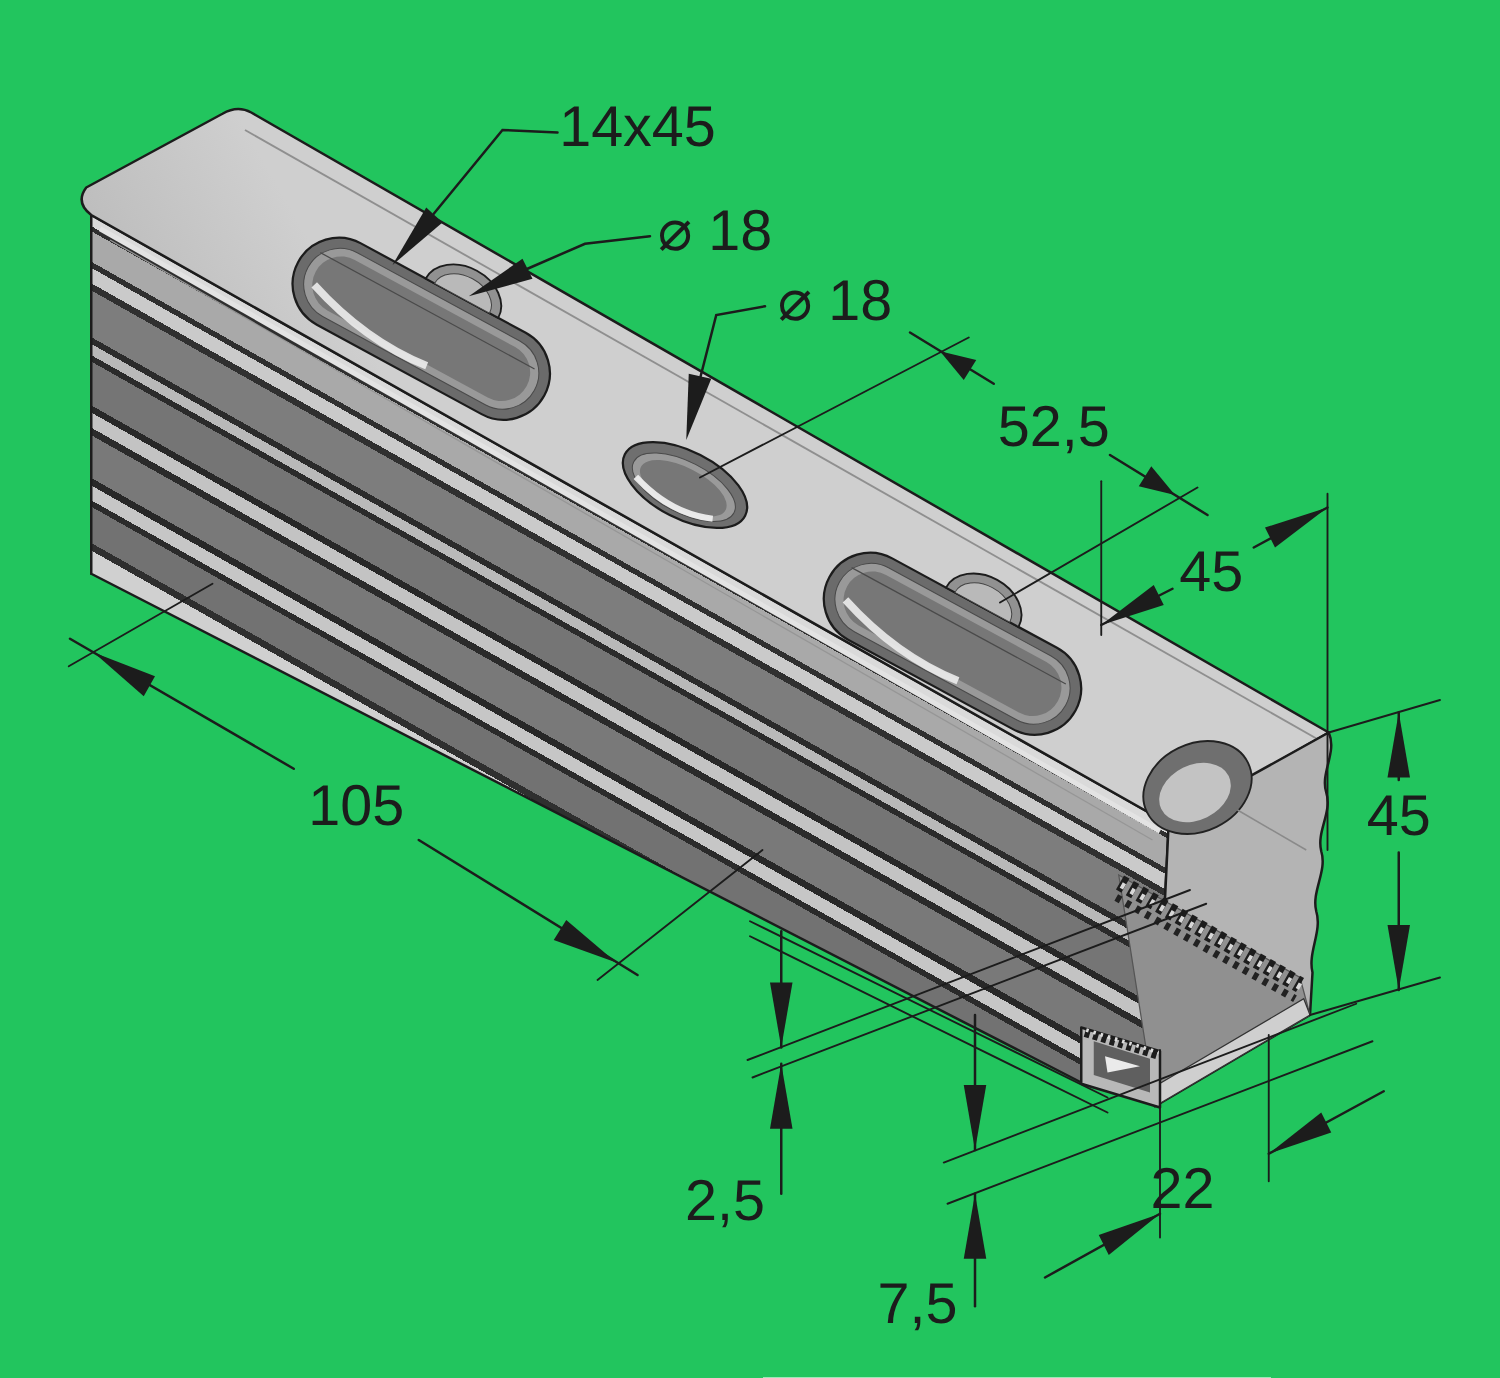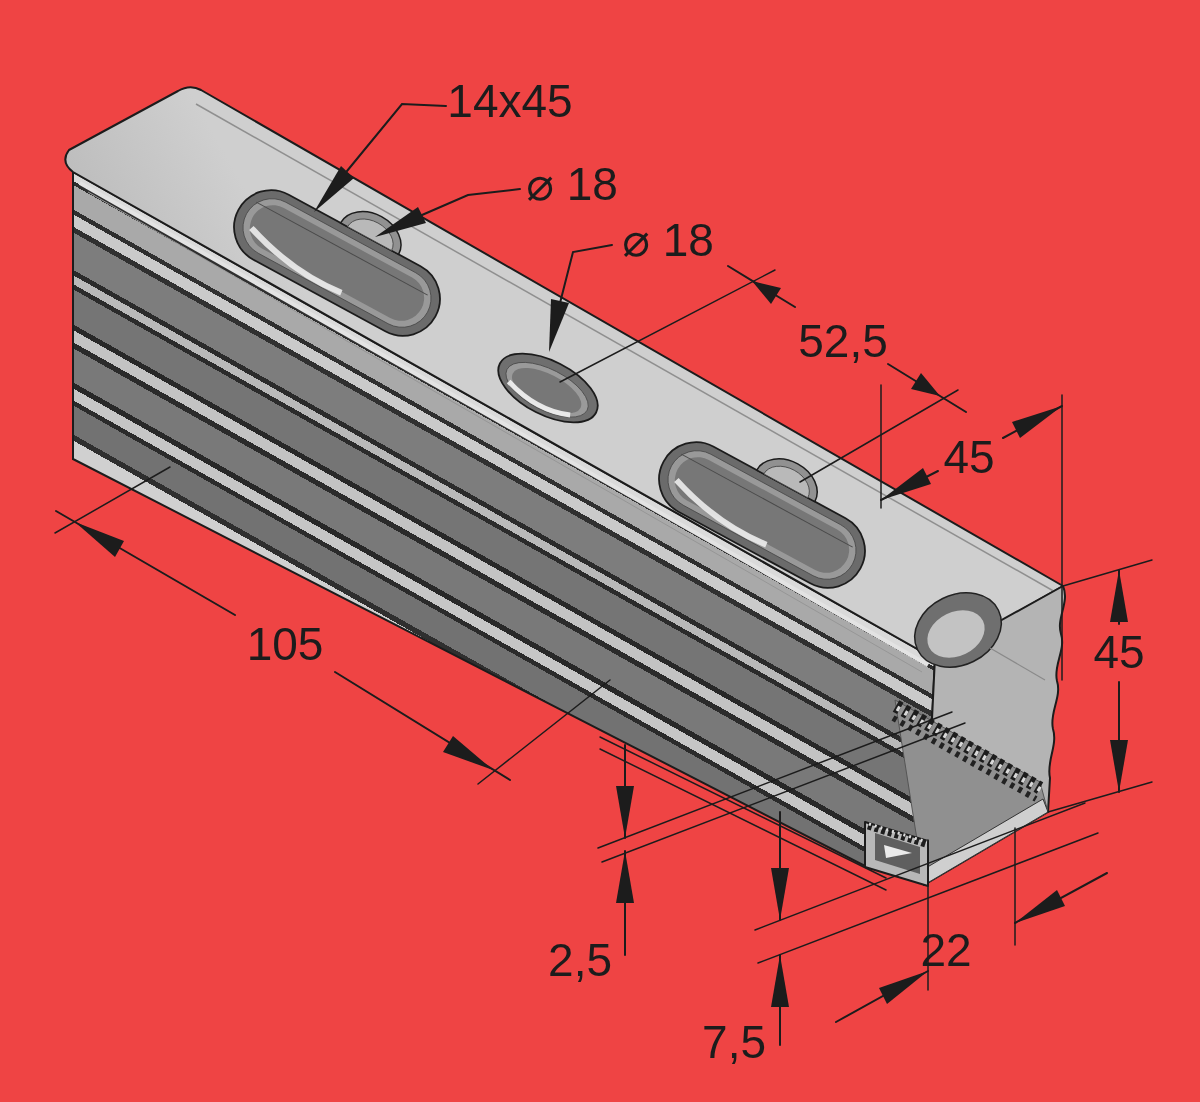--- a/index.html
+++ b/index.html
@@ -1,16 +1,16 @@
 <!DOCTYPE html>
 <html><head>
 <meta charset="utf-8">
 <style>
   html,body{margin:0;padding:0;background:#ffffff;}
-  .canvas{width:1200px;height:1102px;background:#ef4444;position:relative;overflow:hidden;
+  .canvas{width:1200px;height:1102px;background:#22c55e;position:relative;overflow:hidden;
           font-family:"Liberation Sans","DejaVu Sans",sans-serif;}
   svg{display:block;}
   text.dim{font-family:"Liberation Sans","DejaVu Sans",sans-serif;font-size:46px;fill:#1c1c1c;}
   .outline{stroke:#1c1c1c;stroke-width:2;stroke-linejoin:round;}
   .dimline{stroke:#1c1c1c;stroke-width:2;fill:none;stroke-linecap:round;}
   .extline{stroke:#1c1c1c;stroke-width:1.5;fill:none;stroke-linecap:round;}
   .arrow{fill:#1c1c1c;stroke:none;}
 </style>
 </head>
 <body>

